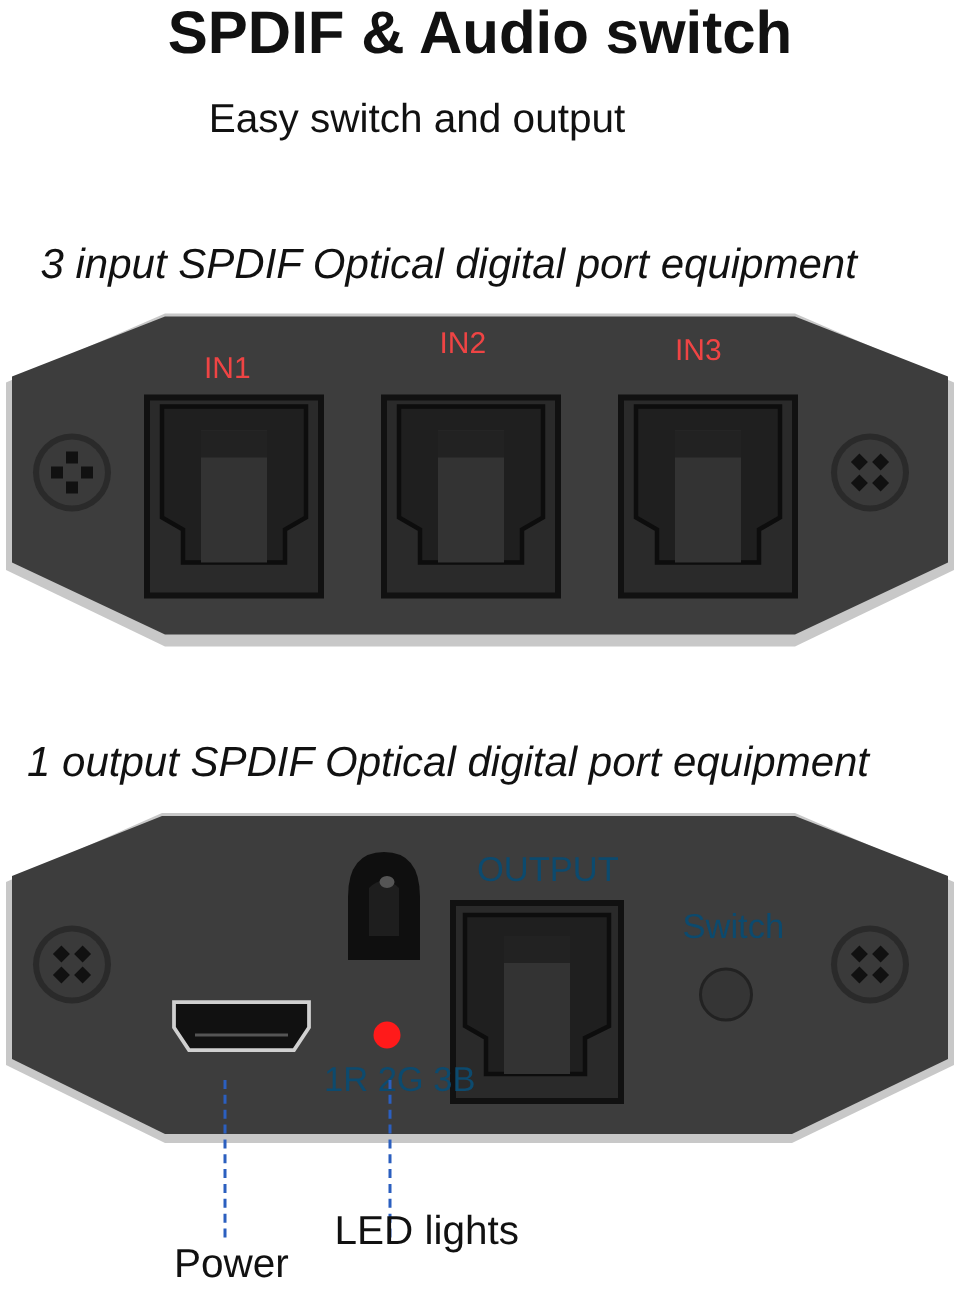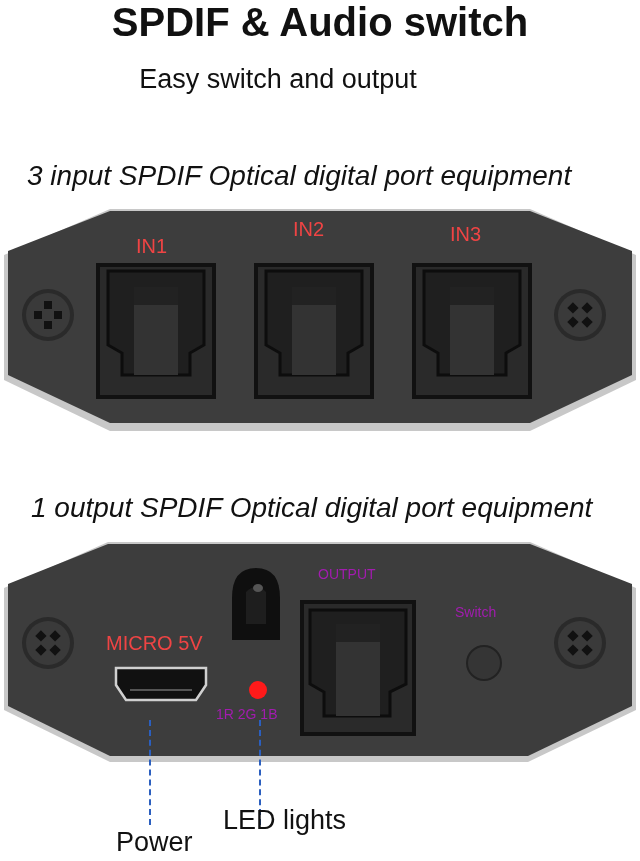--- a/index.html
+++ b/index.html
@@ -4,21 +4,21 @@
 <style>
   html, body { margin: 0; padding: 0; background: #ffffff; }
   body { width: 640px; height: 861px; position: relative; overflow: hidden; font-family: "Liberation Sans", sans-serif; color: #111; }
   .abs { position: absolute; }
   .title { left: 0; width: 640px; top: 0; text-align: center; font-weight: bold; font-size: 40px; line-height: 44px; }
   .subtitle { left: 0; width: 556px; top: 63px; text-align: center; font-size: 27px; line-height: 32px; }
   .section-label { font-size: 28px; line-height: 32px; white-space: nowrap; font-style: italic; }
   .panel { position: absolute; }
   .panel svg { display: block; }
   .lbl { position: absolute; color: #ef4444; font-size: 20px; white-space: nowrap; }
-  .lbl-sm { position: absolute; color: #a21caf; font-size: 14px; white-space: nowrap; }
+  .lbl-sm { position: absolute; color: #0c4a6e; font-size: 23px; white-space: nowrap; }
   .callout-label { font-size: 27px; line-height: 32px; white-space: nowrap; }
   .dash { position: absolute; width: 0; border-left: 2px dashed #2b5fbf; }
   .hot { position: absolute; }
 </style>
 </head>
 <body>
 
 <div class="abs title">SPDIF &amp; Audio switch</div>
 <div class="abs subtitle">Easy switch and output</div>
 
@@ -70,21 +70,21 @@
       <polygon points="424,66 520,66 520,140 506,148 506,170 438,170 438,148 424,140" fill="#1f1f1f" stroke="#0d0d0d" stroke-width="3"></polygon>
       <rect x="450" y="82" width="44" height="88" fill="#333"></rect>
       <rect x="450" y="82" width="44" height="18" fill="#222"></rect>
     </g>
   </svg>
   <div class="lbl" style="left:136px; top:30px;">IN1</div>
   <div class="lbl" style="left:293px; top:13px;">IN2</div>
   <div class="lbl" style="left:450px; top:18px;">IN3</div>
 </div>
 
-<div class="abs section-label" style="left:18px; top:492px;margin-left:13px;">1 output SPDIF Optical digital port equipment</div>
+<div class="abs section-label" style="left:18px; top:492px;">1 output SPDIF Optical digital port equipment</div>
 
 <div class="panel" style="left:0; top:540px; width:640px; height:225px;">
   <svg width="640" height="225" viewBox="0 0 640 225">
     <polygon points="4,48 108,2 530,2 636,48 636,170 528,222 110,222 4,170" fill="#c8c8c8"></polygon>
     <polygon points="8,44 108,4 530,4 632,44 632,166 528,216 110,216 8,166" fill="#3d3d3d"></polygon>
 
     <g>
       <circle cx="48" cy="103" r="26" fill="#2a2a2a"></circle>
       <circle cx="48" cy="103" r="22" fill="#3a3a3a"></circle>
       <g transform="rotate(45 48 103)">
@@ -122,24 +122,23 @@
     <g>
       <rect x="300" y="60" width="116" height="136" fill="#111"></rect>
       <rect x="304" y="64" width="108" height="128" fill="#2a2a2a"></rect>
       <polygon points="310,70 406,70 406,144 390,152 390,176 324,176 324,152 310,144" fill="#1f1f1f" stroke="#0d0d0d" stroke-width="3"></polygon>
       <rect x="336" y="84" width="44" height="92" fill="#333"></rect>
       <rect x="336" y="84" width="44" height="18" fill="#222"></rect>
     </g>
 
     <circle cx="484" cy="123" r="17" fill="#353535" stroke="#222" stroke-width="2"></circle>
   </svg>
-  <div class="lbl" style="left:106px; top:92px;">MICRO 5V</div>
   <div class="lbl-sm" style="left:318px; top:26px;">OUTPUT</div>
   <div class="lbl-sm" style="left:455px; top:64px;text-align:right;">Switch</div>
-  <div class="lbl-sm" style="left:216px; top:166px;">1R 2G 1B</div>
+  <div class="lbl-sm" style="left:216px; top:166px;">1R 2G 3B</div>
   <div class="hot" style="left:466px; top:105px; width:36px; height:36px; border-radius:50%;"></div>
   <div class="hot" style="left:116px; top:128px; width:90px; height:32px;"></div>
   <div class="hot" style="left:300px; top:60px; width:116px; height:136px;"></div>
 </div>
 
 <div class="dash" style="left:149px; top:720px; height:105px;"></div>
 <div class="dash" style="left:259px; top:720px; height:105px;"></div>
 
 <div class="abs callout-label" style="left:116px; top:826px;">Power</div>
 <div class="abs callout-label" style="left:223px; top:804px;">LED lights</div>

